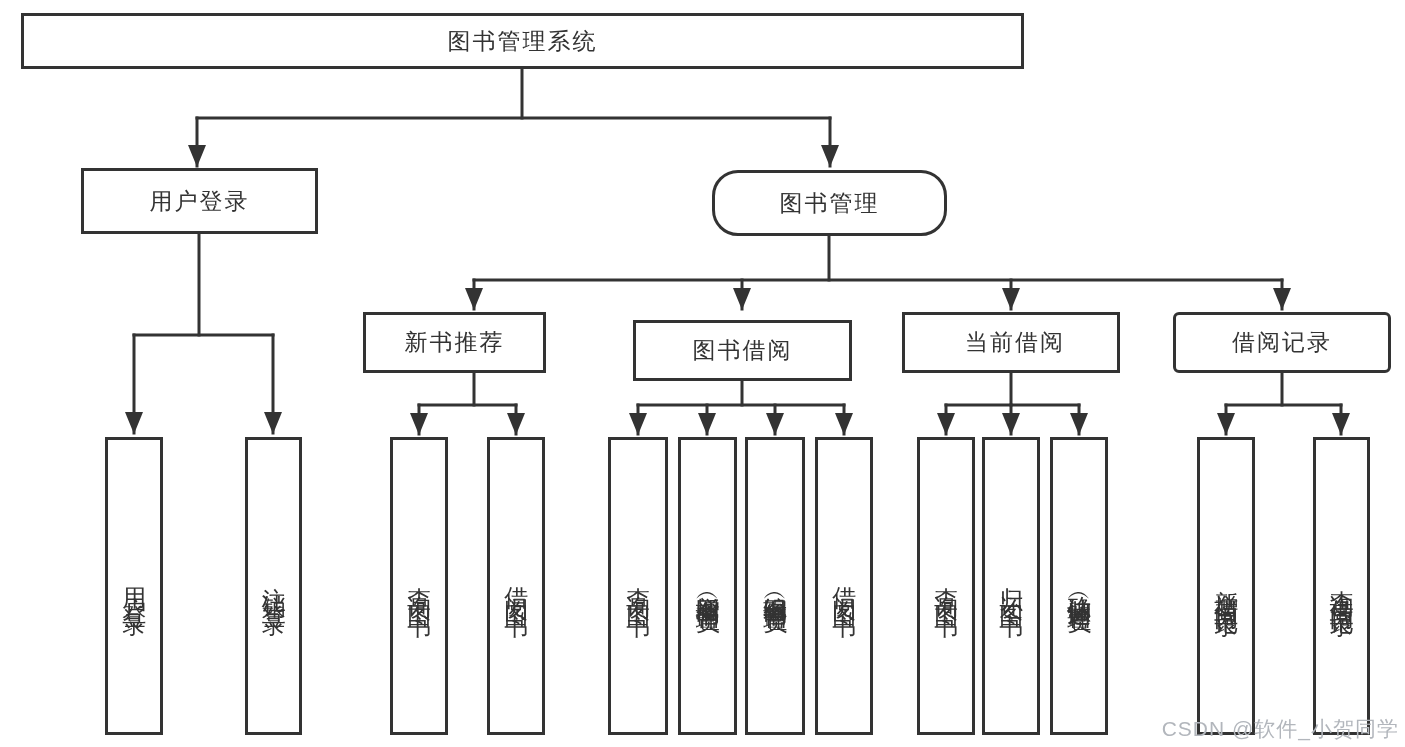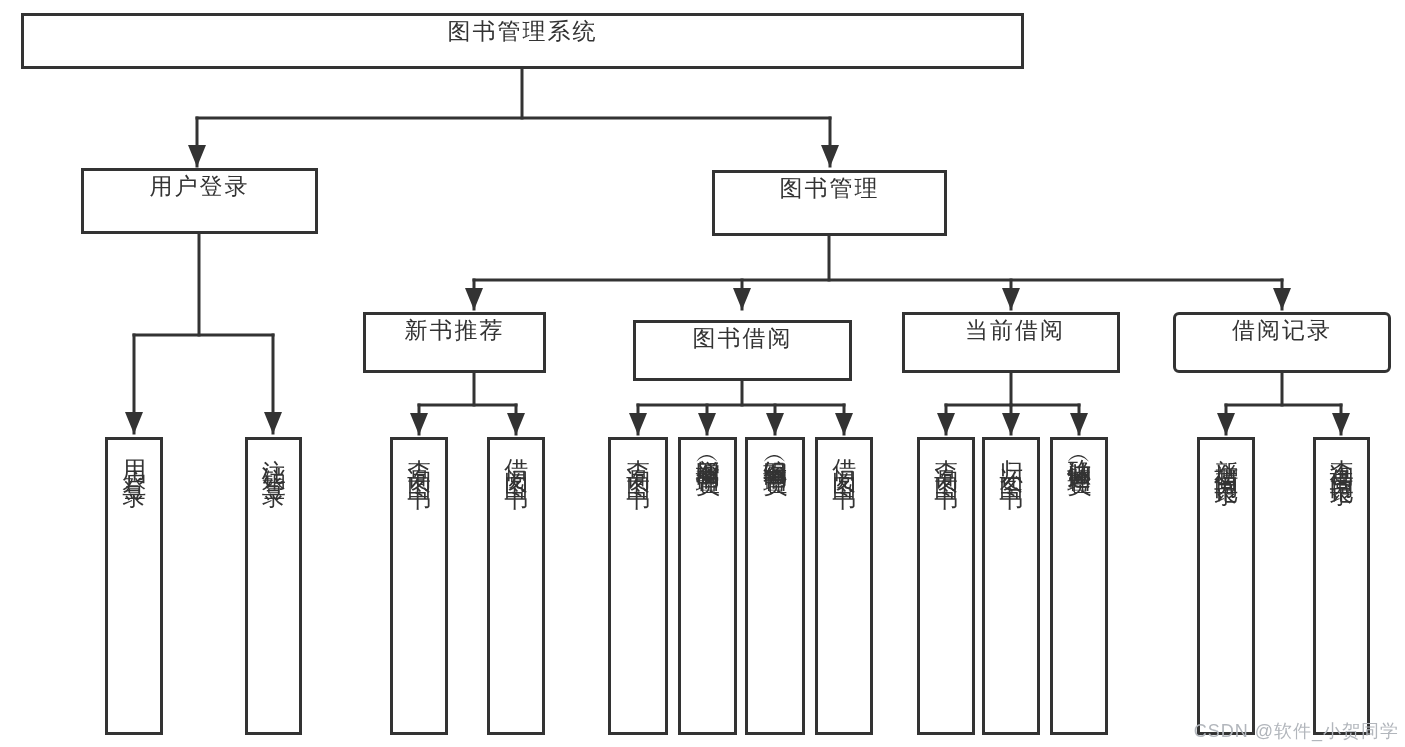--- a/index.html
+++ b/index.html
@@ -11,20 +11,21 @@
     font-family: "Liberation Sans", "DejaVu Sans", sans-serif;
   }
   .stage { position: absolute; inset: 0; width: 1405px; height: 747px; }
   svg.connectors { position: absolute; left: 0; top: 0; z-index: 1; }
   .node {
     position: absolute;
     box-sizing: border-box;
     border: 3px solid #333333;
     background: #ffffff;
     display: flex;
+    align-items: center;
     justify-content: center;
     color: #333333;
     z-index: 2;
   }
   .h-label {
     font-size: 23px;
     letter-spacing: 2px;
     white-space: nowrap;
     text-align: center;
   }
@@ -34,21 +35,21 @@
     font-size: 24px;
     line-height: 1.1;
   }
   .sp4  { letter-spacing: 9px; }
   .sp6  { letter-spacing: 5px; }
   .sp10 { letter-spacing: 2px; }
   .watermark {
     position: absolute;
     right: 6px;
     bottom: 4px;
-    font-size: 18px;
+    font-size: 21px;
     color: #b2b6bc;
     letter-spacing: 1px;
     z-index: 5;
     white-space: nowrap;
   }
 </style>
 </head>
 <body>
 
 <div class="stage">
@@ -103,21 +104,21 @@
     </g>
   </svg>
 
   <div class="node" style="left:21px; top:13px; width:1003px; height:56px;">
     <span class="h-label">图书管理系统</span>
   </div>
 
   <div class="node" style="left:81px; top:168px; width:237px; height:66px;">
     <span class="h-label">用户登录</span>
   </div>
-  <div class="node" style="left:712px; top:170px; width:235px; height:66px;">
+  <div class="node" style="left:712px; top:170px; width:235px; height:66px;border-radius:26px;">
     <span class="h-label">图书管理</span>
   </div>
 
   <div class="node" style="left:363px; top:312px; width:183px; height:61px;">
     <span class="h-label">新书推荐</span>
   </div>
   <div class="node" style="left:633px; top:312px; width:219px; height:61px;margin-top:8px;">
     <span class="h-label">图书借阅</span>
   </div>
   <div class="node" style="left:902px; top:312px; width:218px; height:61px;padding-left:8px;">

